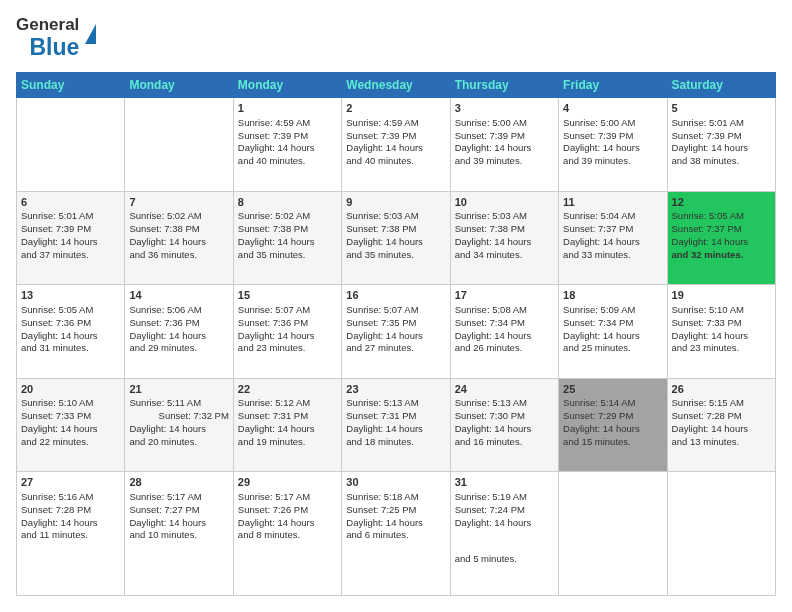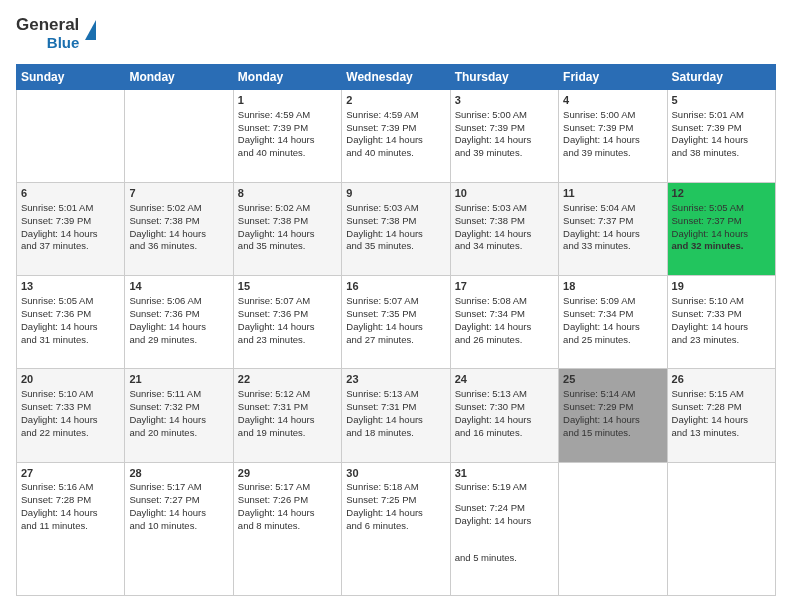--- a/index.html
+++ b/index.html
@@ -43,21 +43,21 @@
     }
     .calendar {
       flex: 1;
       border: 1px solid #ccc;
       border-collapse: collapse;
       width: 100%;
       table-layout: fixed;
     }
     .calendar th {
       background-color: #2a6db5;
-      color: #ffffff;
+      color: #5eead4;
       font-size: 12px;
       font-weight: bold;
       padding: 5px 4px;
       text-align: left;
       border: 1px solid #2a6db5;
     }
     .calendar td {
       vertical-align: top;
       padding: 3px 4px;
       border: 1px solid #ccc;
@@ -83,21 +83,21 @@
     }
   </style>
 </head>
 <body>
 
 <div class="page">
   <div class="header">
     <div class="logo">
       <div style="display:flex;flex-direction:column;align-items:flex-end;margin-right:2px;">
         <div style="font-size:17px;font-weight:bold;color:#333;line-height:1.1;">General</div>
-        <div style="font-size:15px;font-weight:bold;color:#1a6faf;line-height:1.1;">Blue</div>
+        <div style="font-size:23px;font-weight:bold;color:#1a6faf;line-height:1.1;">Blue</div>
       </div>
       <div style="position:relative;width:20px;height:36px;overflow:visible;">
         <div style="width:0;height:0;border-left:11px solid transparent;border-right:0px solid transparent;border-bottom:20px solid #1a6faf;position:absolute;top:4px;left:0;"></div>
       </div>
     </div>
     <div class="title-block">
       <div class="month-title"></div>
       <div class="location"></div>
     </div>
   </div>
@@ -260,21 +260,21 @@
           <td style="background: rgb(245, 245, 245);">
             <span class="cell-day">20</span>
             <span style="display: block;">Sunrise: 5:10 AM</span>
             <span style="display: block;">Sunset: 7:33 PM</span>
             <span style="display: block;">Daylight: 14 hours</span>
             <span style="display: block;">and 22 minutes.</span>
           </td>
           <td style="background: rgb(245, 245, 245);">
             <span class="cell-day">21</span>
             <span style="display: block;">Sunrise: 5:11 AM</span>
-            <span style="display: block;">Sunset: 7:32 PM</span>
+            <span style="display: block; text-align: right;">Sunset: 7:32 PM</span>
             <span style="display: block;">Daylight: 14 hours</span>
             <span style="display: block;">and 20 minutes.</span>
           </td>
           <td style="background: rgb(245, 245, 245);">
             <span class="cell-day">22</span>
             <span style="display: block;">Sunrise: 5:12 AM</span>
             <span style="display: block;">Sunset: 7:31 PM</span>
             <span style="display: block;">Daylight: 14 hours</span>
             <span style="display: block;">and 19 minutes.</span>
           </td>
@@ -332,21 +332,21 @@
           <td>
             <span class="cell-day">30</span>
             <span style="display: block;">Sunrise: 5:18 AM</span>
             <span style="display: block;">Sunset: 7:25 PM</span>
             <span style="display: block;">Daylight: 14 hours</span>
             <span style="display: block;">and 6 minutes.</span>
           </td>
           <td>
             <span class="cell-day">31</span>
             <span style="display: block;">Sunrise: 5:19 AM</span>
-            <span style="display: block; margin-top: 8px;">Sunset: 7:24 PM</span>
+            <span style="display: block;">Sunset: 7:24 PM</span>
             <span style="display: block;">Daylight: 14 hours</span>
             <span style="display: block; margin-top: 24px;">and 5 minutes.</span>
           </td>
           <td class="cell-empty"></td>
           <td class="cell-empty"></td>
         </tr>
       </tbody>
   </table>
 </div>
 

